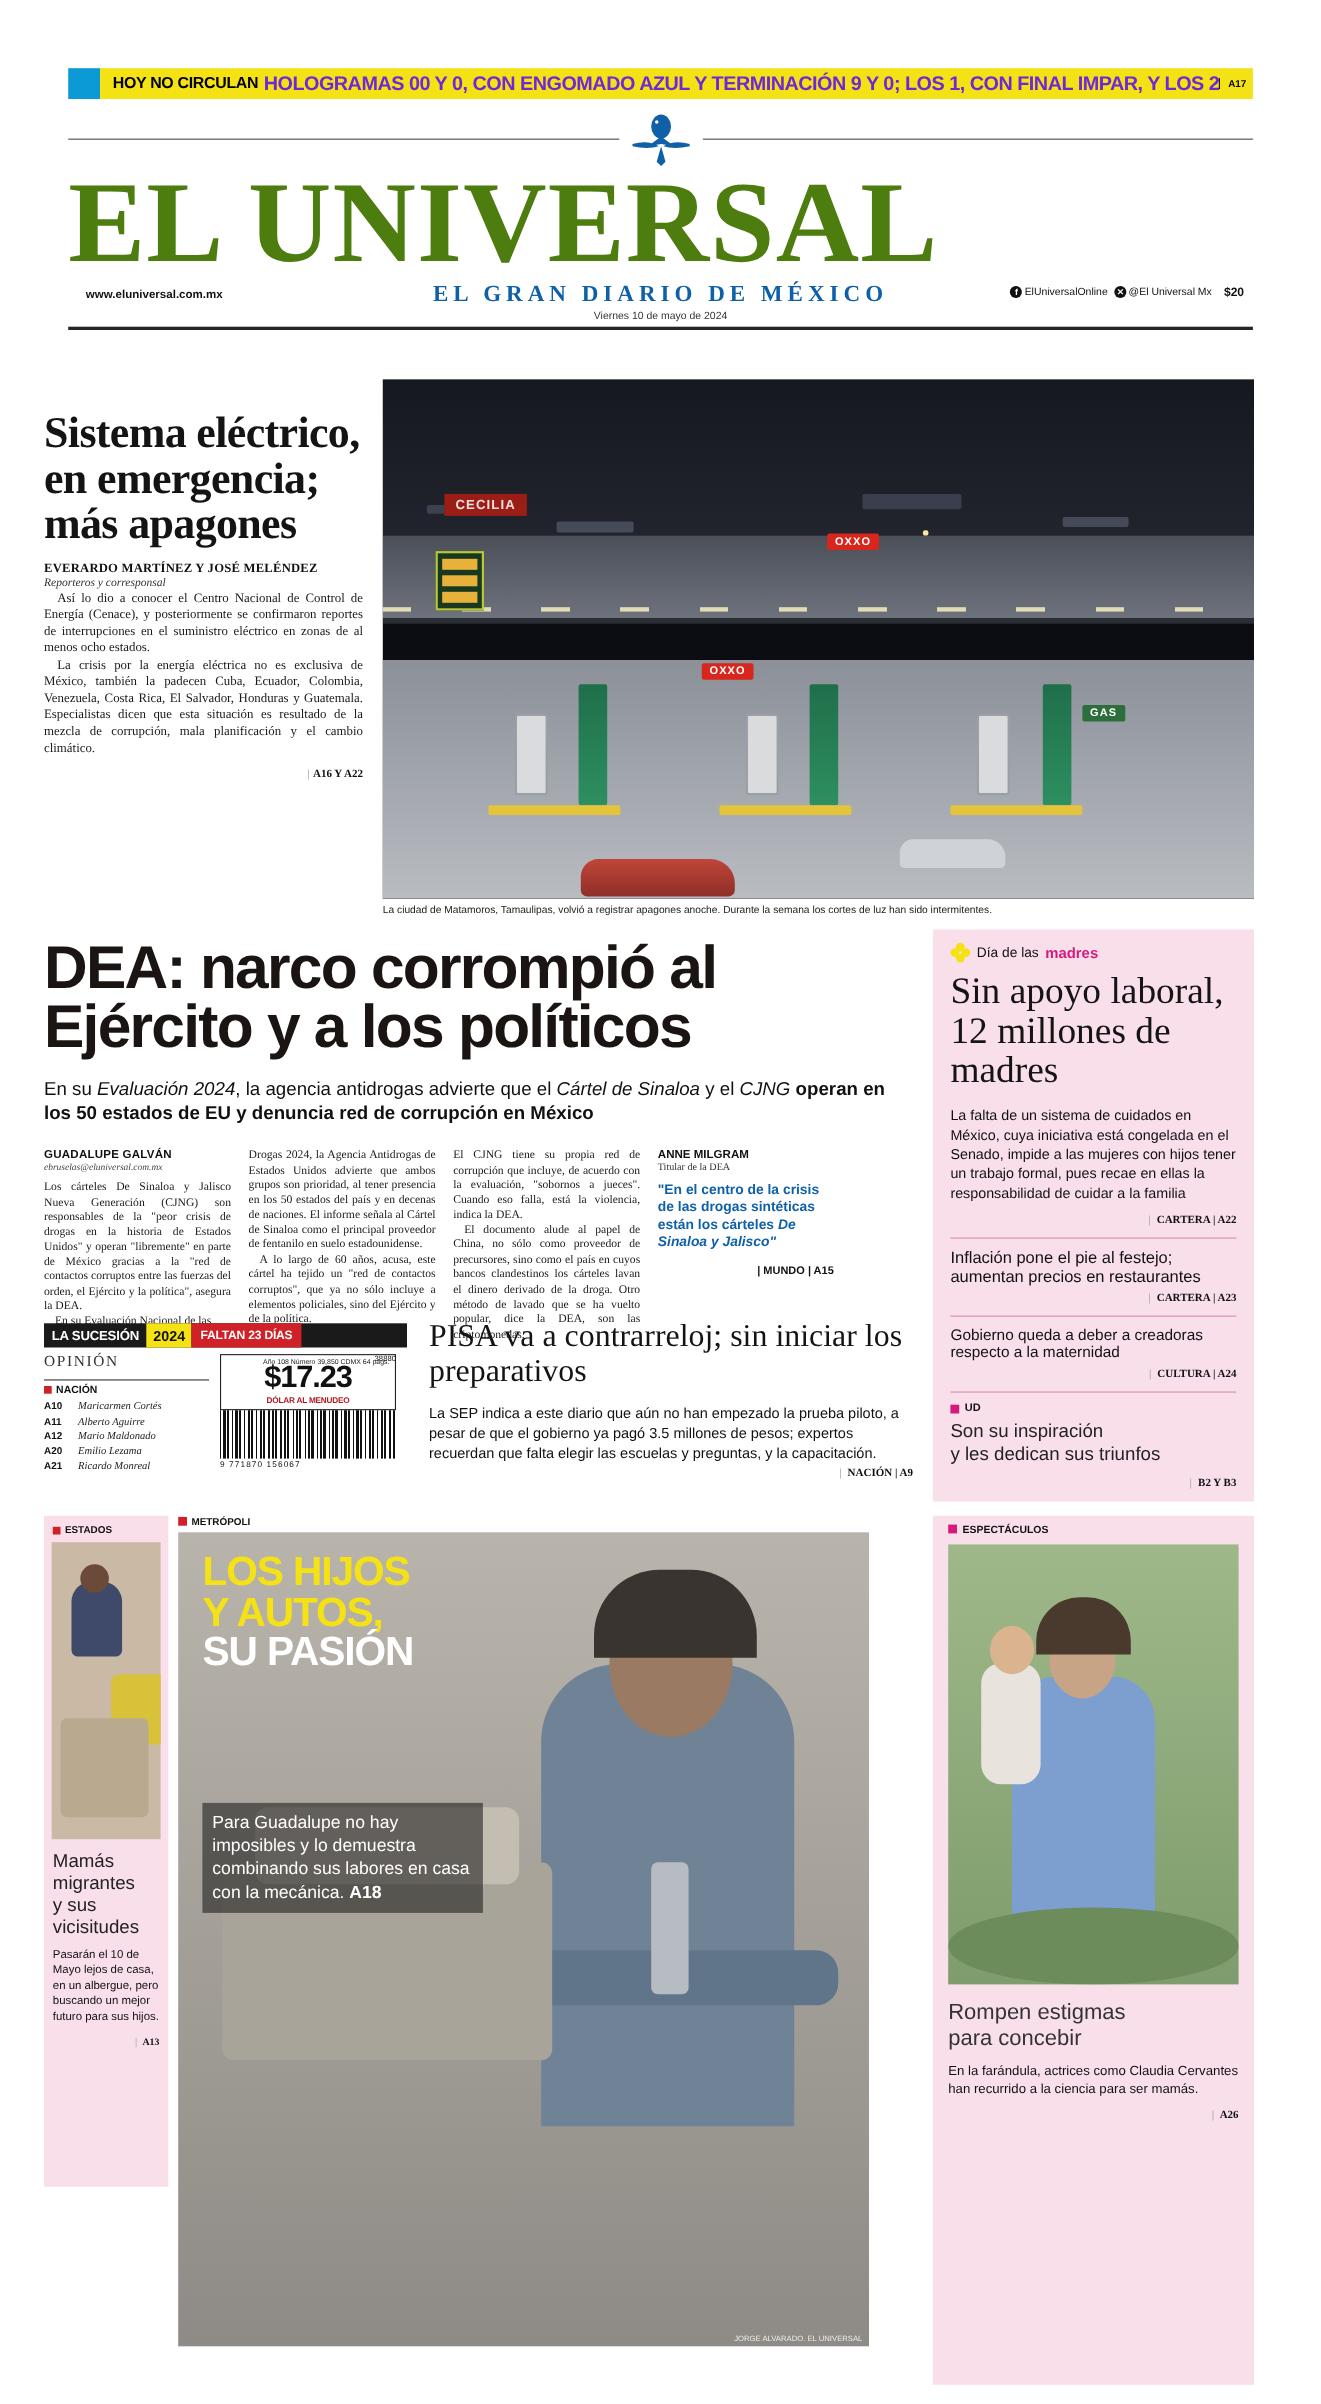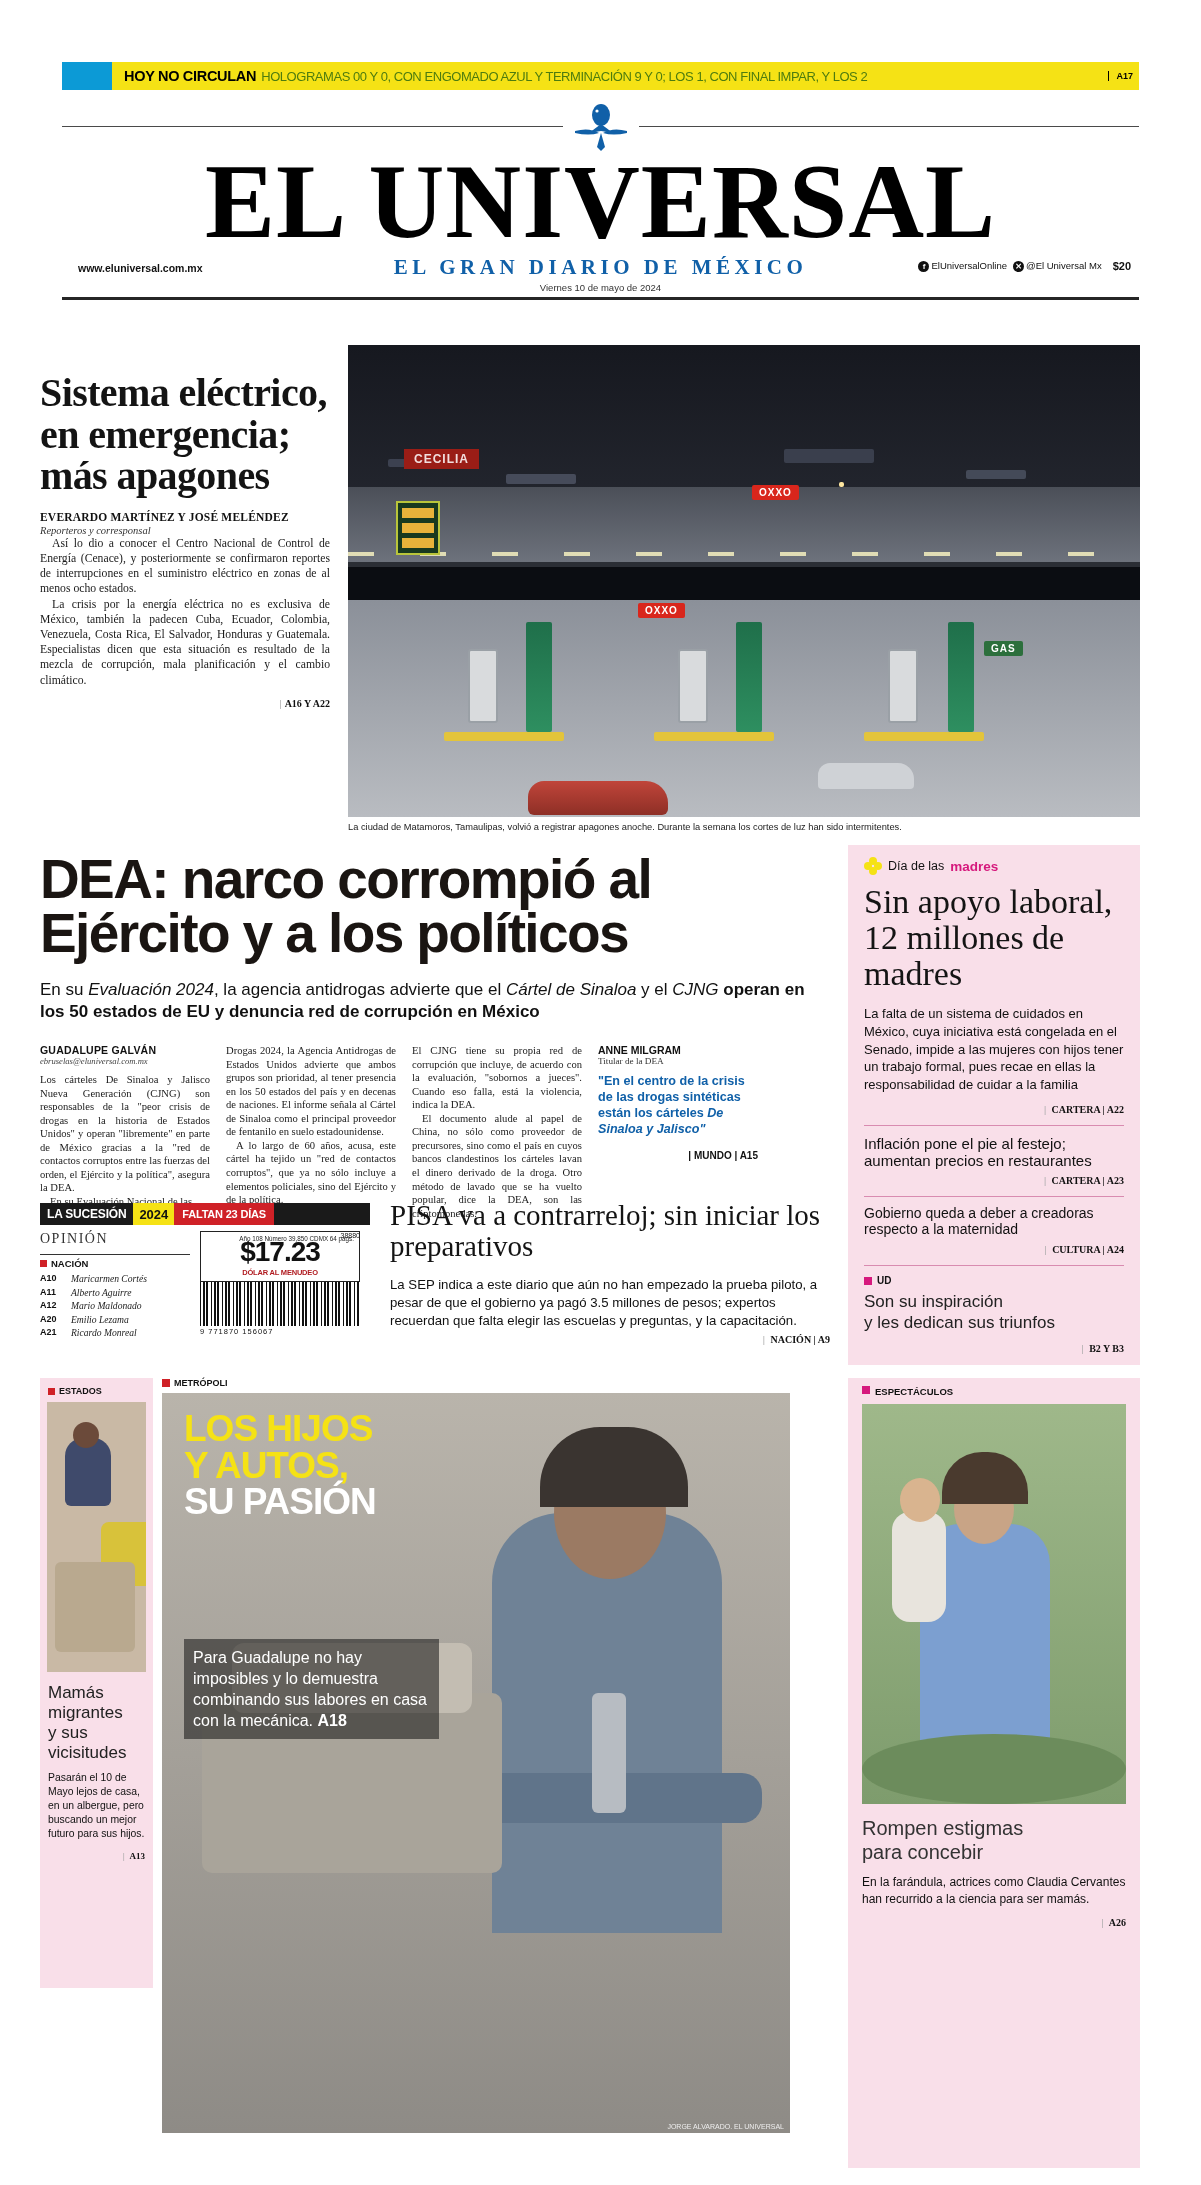--- a/index.html
+++ b/index.html
@@ -10,29 +10,29 @@
     color: #111;
     overflow: hidden;
   }
   .page { position: relative; width: 1201px; height: 2185px; background:#fff; }
 
   
   .hoy-banner { position:absolute; left:62px; top:62px; width:1077px; height:28px; display:flex; align-items:stretch; }
   .hoy-blue { width:50px; background:#0c9ad6; }
   .hoy-yellow { flex:1; background:#f5e215; display:flex; align-items:center; padding:0 6px 0 12px; }
   .hoy-strong { font-family:"Liberation Sans", sans-serif; font-weight:bold; font-size:14.5px; letter-spacing:-0.3px; color:#000; white-space:nowrap; }
-  .hoy-rest { font-family:"Liberation Sans", sans-serif; font-weight:normal; font-size:13px; letter-spacing:-0.45px; color:#4d7c0f; white-space:nowrap; margin-left:5px; }
+  .hoy-rest { font-family:"Liberation Sans", sans-serif; font-weight:bold; font-size:18px; letter-spacing:-0.45px; color:#6d28d9; white-space:nowrap; margin-left:5px; }
   .hoy-page { margin-left:auto; font-family:"Liberation Sans", sans-serif; font-size:9px; font-weight:bold; border-left:1px solid #000; padding-left:7px; color:#000;}
 
   
   .masthead { position:absolute; left:62px; top:100px; width:1077px; }
   .eagle-row { position:relative; height:52px; }
   .eagle-line { position:absolute; top:26px; left:0; width:100%; height:1px; background:#4a4a4a; }
   .eagle { position:absolute; left:50%; top:0; transform:translateX(-50%); width:76px; height:52px; background:#fff; display:flex; align-items:center; justify-content:center; }
-  .nameplate { text-align:center; font-family:"Liberation Serif", serif; font-weight:bold; color:#000000;
+  .nameplate { text-align:left; font-family:"Liberation Serif", serif; font-weight:bold; color:#4d7c0f;
     font-size:105px; line-height:0.92; letter-spacing:1px; margin-top:2px; }
   .mast-info { position:relative; height:26px; margin-top:4px; }
   .mast-url { position:absolute; left:16px; top:7px; font-family:"Liberation Sans", sans-serif; font-weight:bold; font-size:10.5px; color:#111; }
   .mast-tag { text-align:center; font-family:"Liberation Serif", serif; font-weight:bold; font-size:21px; letter-spacing:4.5px; color:#1060a8; }
   .mast-social { position:absolute; right:8px; top:5px; display:flex; align-items:center; gap:6px; font-family:"Liberation Sans", sans-serif; font-size:9.5px; color:#111; }
   .soc-ic { display:inline-block; width:11px; height:11px; border-radius:50%; background:#111; color:#fff; font-size:8px; line-height:11px; text-align:center; font-weight:bold; margin-right:2px;}
   .price { font-weight:bold; font-size:11px; margin-left:5px;}
   .mast-date { text-align:center; font-family:"Liberation Sans", sans-serif; font-size:9.5px; color:#333; margin-top:1px; }
   .mast-rule { height:3px; background:#262626; margin-top:4px; }
 

